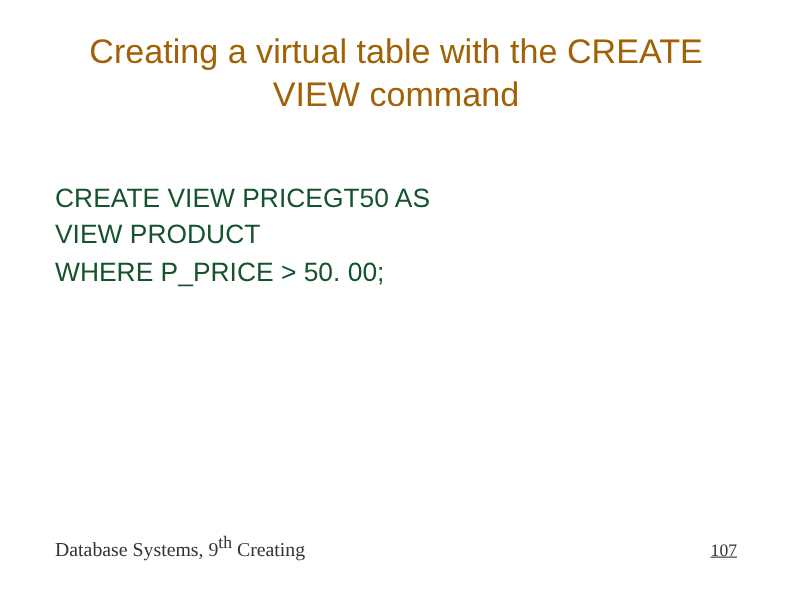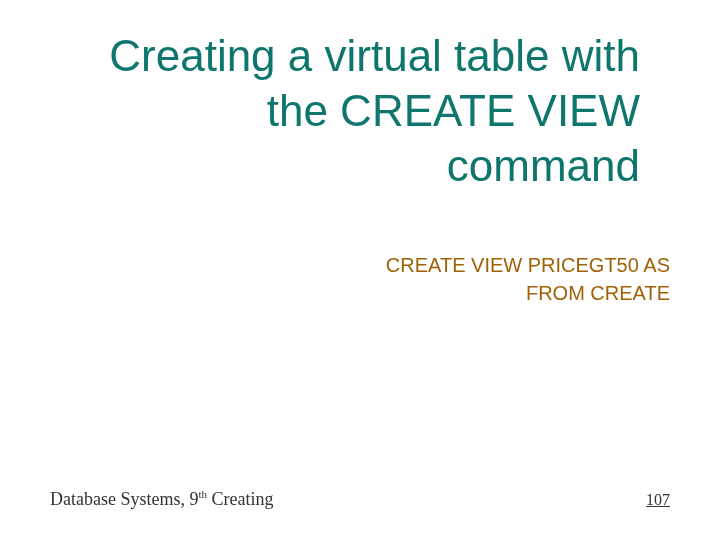--- a/index.html
+++ b/index.html
@@ -15,71 +15,71 @@
       position: relative;
       overflow: hidden;
     }
     .slide {
       width: 100%;
       height: 100%;
       padding: 28px 50px 0 50px;
       position: relative;
     }
     .title {
-      text-align: right;
-      font-size: 44px;
-      color: #0f766e;
+      text-align: center;
+      font-size: 31px;
+      color: #a16207;
       line-height: 1.25;
       font-weight: normal;
       margin-bottom: 58px;
       padding: 0 30px;
     }
     .code-block {
-      color: #a16207;
-      font-size: 20px;
+      color: #14532d;
+      font-size: 24px;
       line-height: 1.4;
       padding-left: 0;
-      text-align: right;
     }
     .code-line {
       display: block;
     }
     .footer {
       position: absolute;
       bottom: 30px;
       left: 50px;
       right: 50px;
       display: flex;
       justify-content: space-between;
       align-items: baseline;
       color: #333;
     }
     .footer-left {
       font-family: "Times New Roman", Times, serif;
       font-size: 18px;
     }
     .footer-left sup {
-      font-size: 11px;
+      font-size: 16px;
       vertical-align: super;
     }
     .footer-right {
       font-family: "Times New Roman", Times, serif;
       font-size: 16px;
       text-decoration: underline;
     }
   </style>
 </head>
 <body>
 
 <div class="slide">
   <h1 class="title">Creating a virtual table with the CREATE VIEW command</h1>
 
   <div class="code-block">
     <span class="code-line">CREATE VIEW PRICEGT50 AS</span>
-    <span class="code-line">FROM CREATE</span>
+    <span class="code-line">VIEW PRODUCT</span>
+    <span class="code-line">WHERE P_PRICE &gt; 50. 00;</span>
   </div>
 
   <div class="footer">
     <div class="footer-left">
       <span>Database Systems, 9</span><sup>th</sup><span> Creating</span>
     </div>
     <div class="footer-right">107</div>
   </div>
 </div>
 

